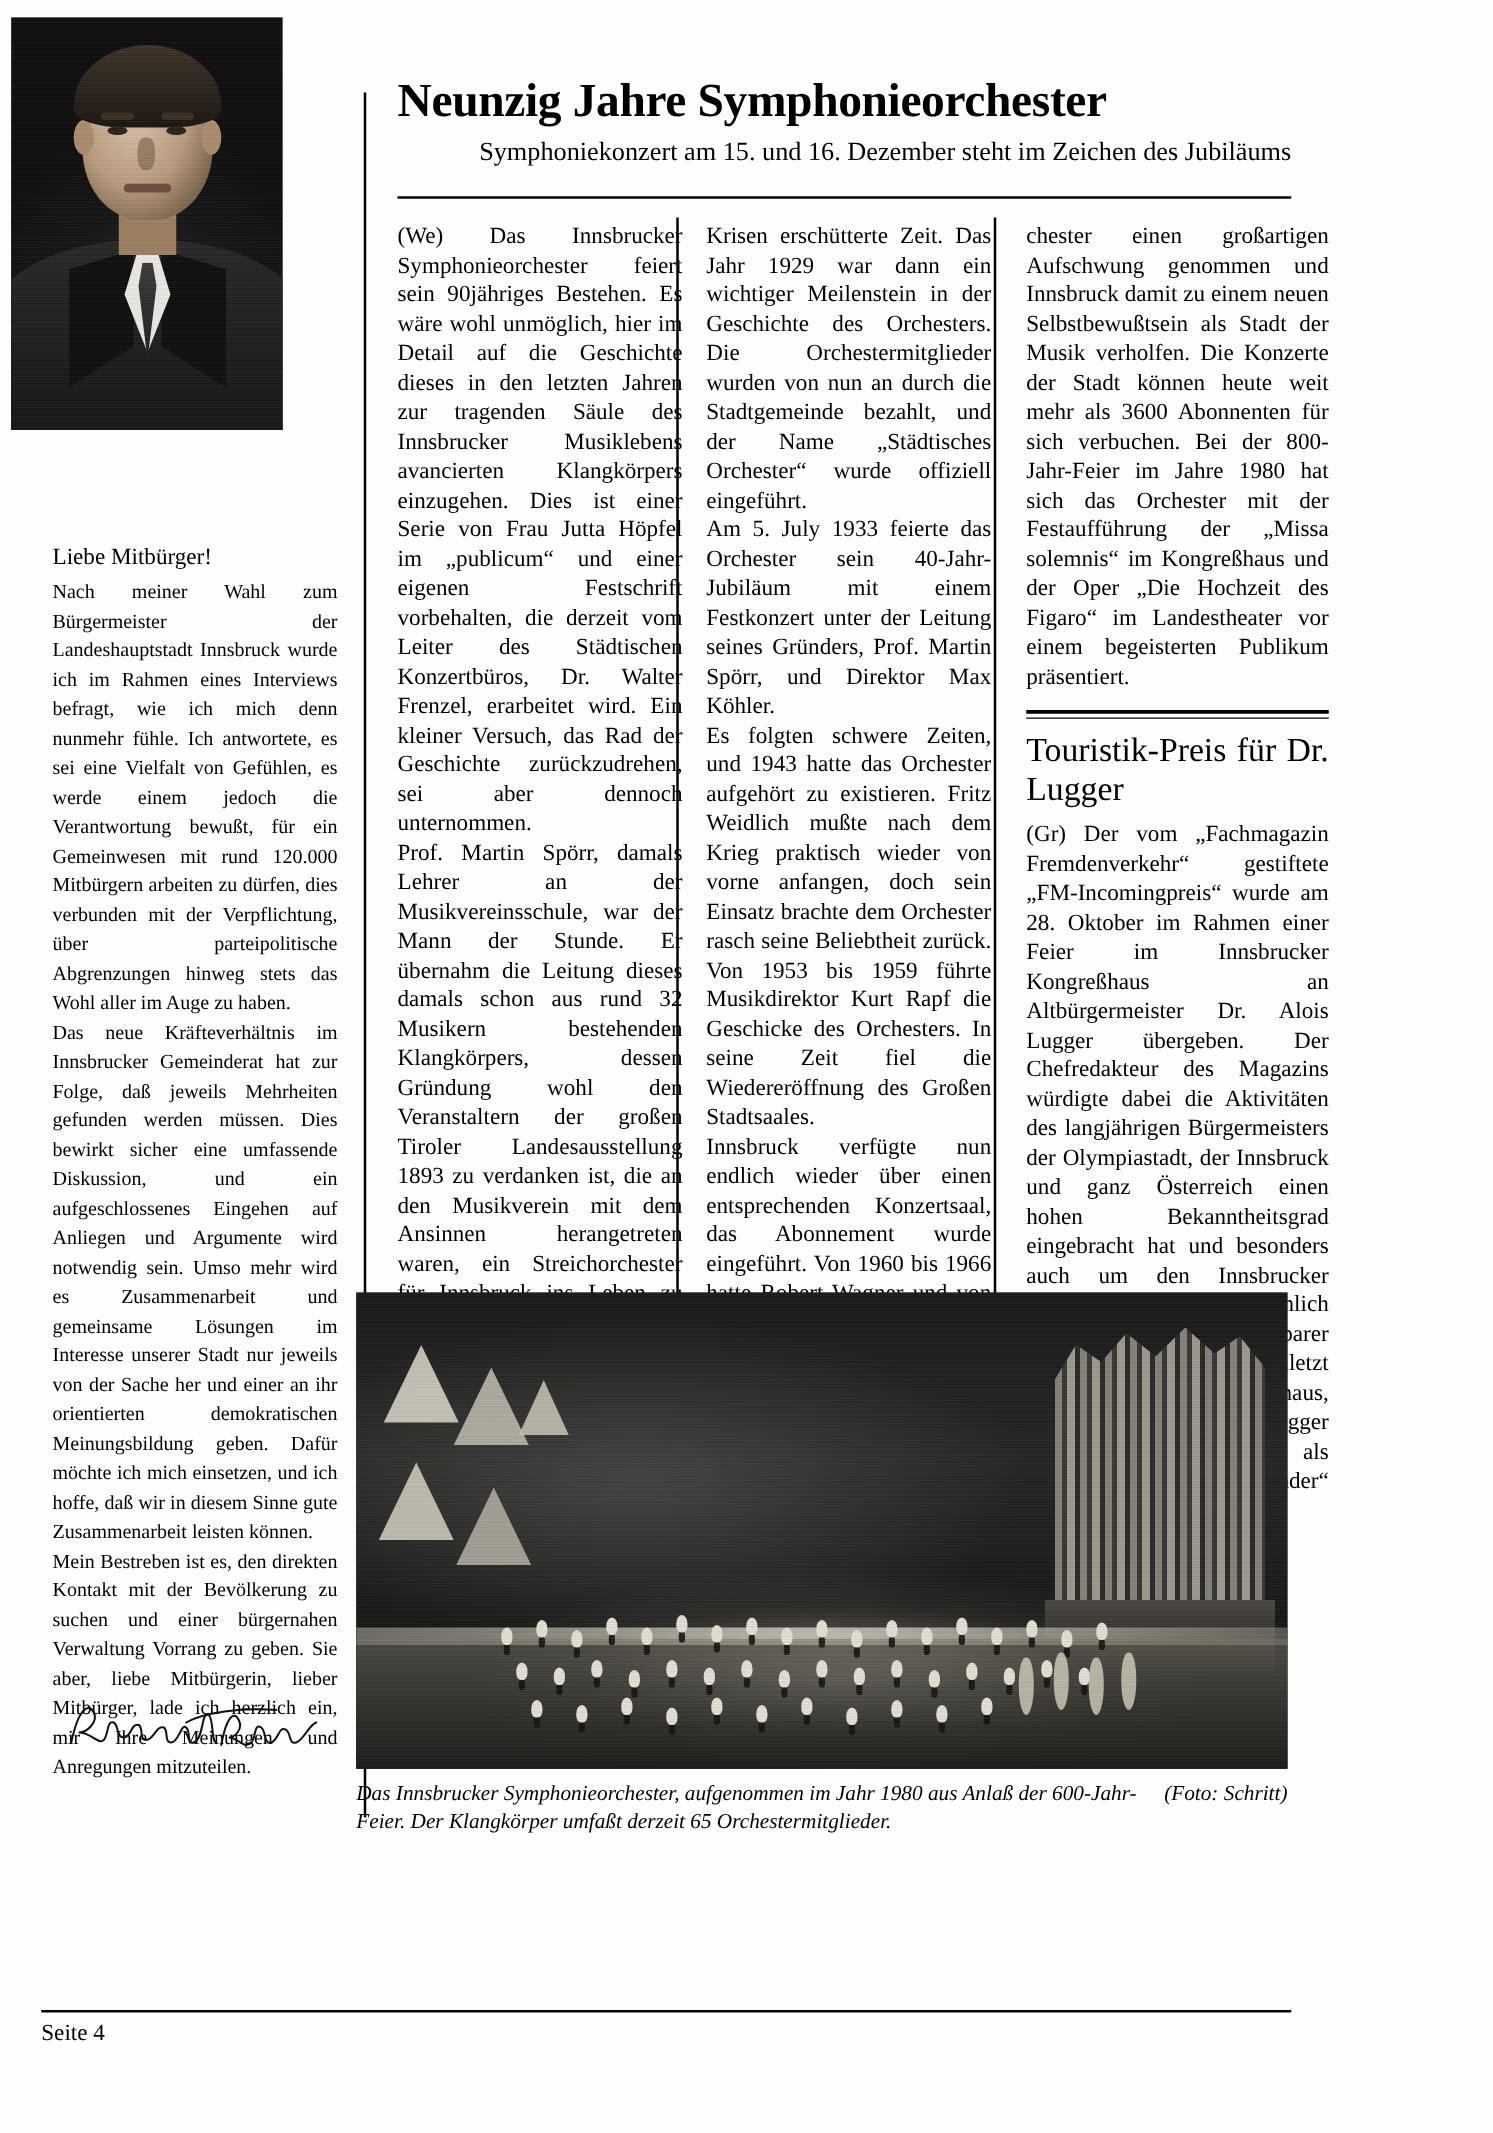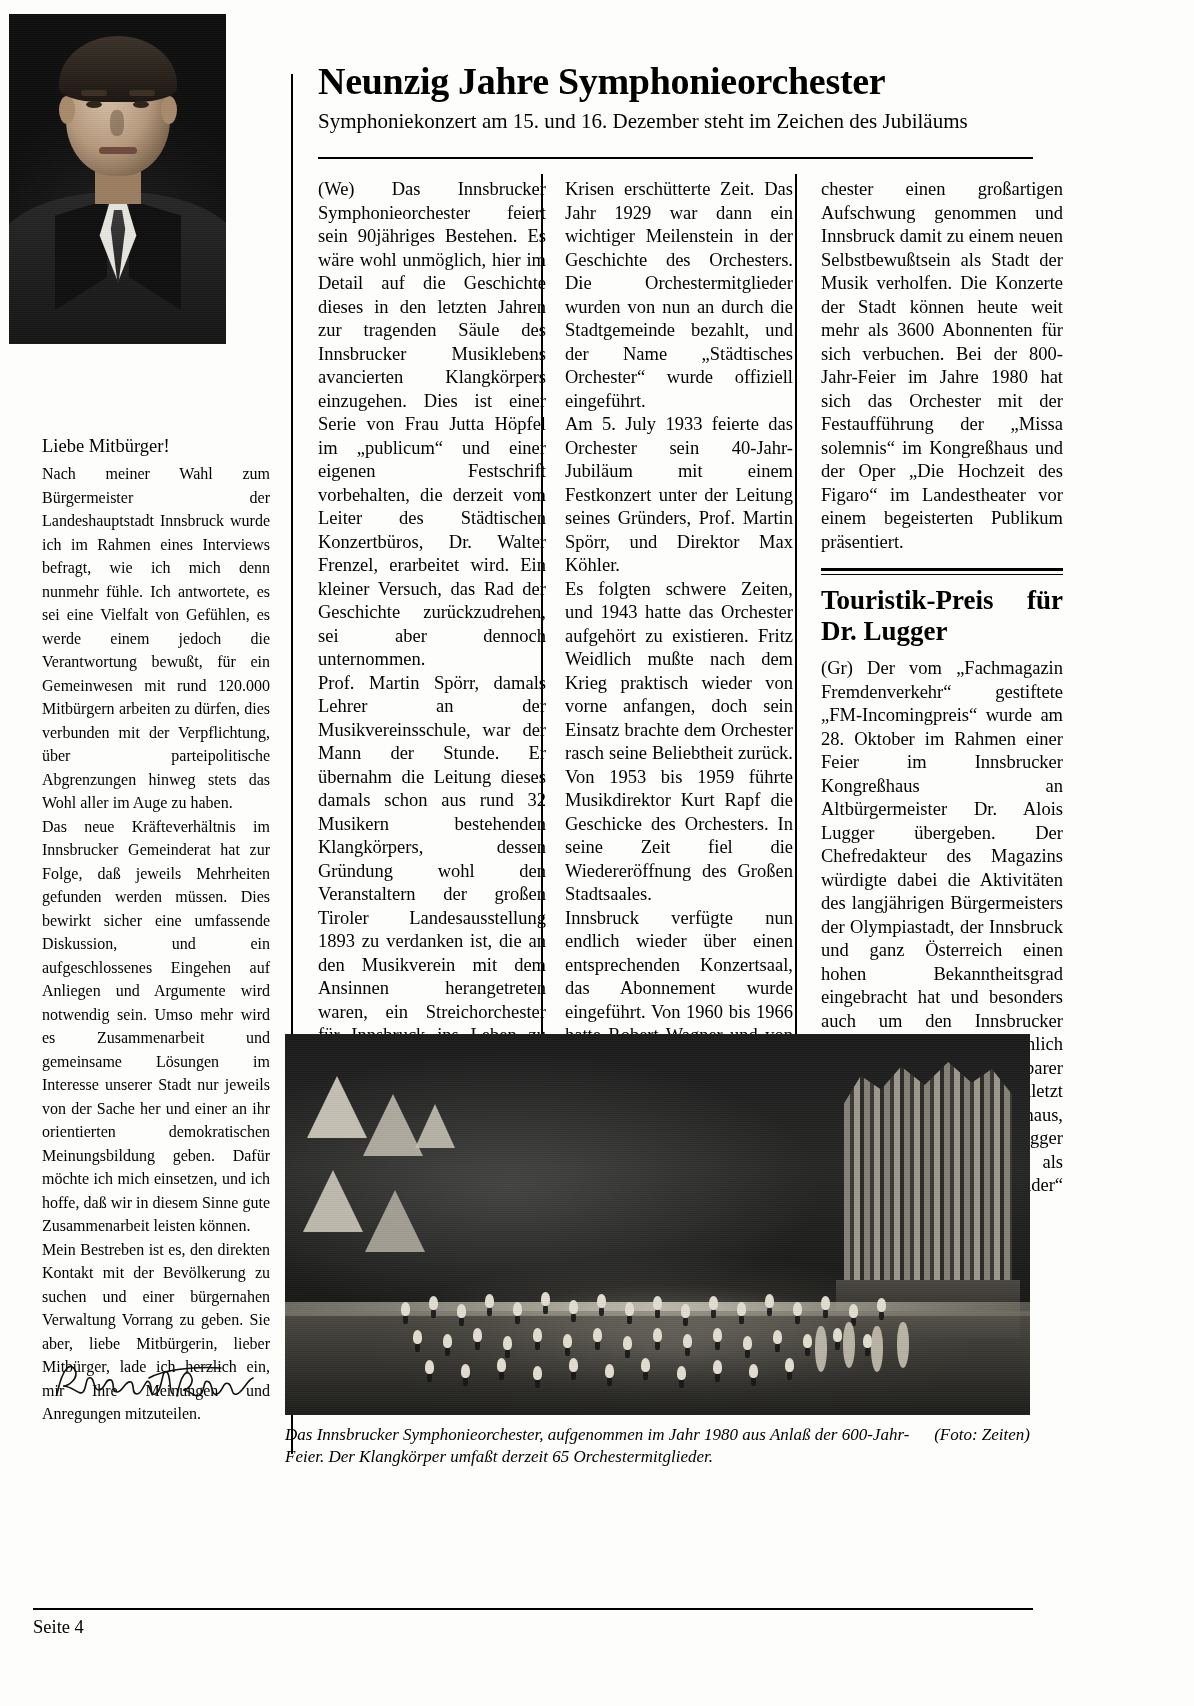--- a/index.html
+++ b/index.html
@@ -42,20 +42,21 @@
     font-size: 38px;
     line-height: 42px;
     letter-spacing: -0.3px;
     margin: 0;
   }
   .subhead {
     font-family: "Liberation Serif", serif;
     font-size: 21px;
     line-height: 26px;
     margin: 6px 0 0 0;
+    text-align: right;
   }
   .rule-under-head {
     position: absolute;
     left: 285px;
     top: 97px;
     width: 715px;
     height: 2px;
     background: #000;
   }
 
@@ -214,21 +215,21 @@
     border-top: 3px solid #000;
     margin: 14px 0 0 0;
     width: 100%;
   }
   .sub-rule-thin {
     border-top: 1px solid #000;
     margin: 3px 0 10px 0;
     width: 100%;
   }
   .sub-headline {
-    font-weight: bold;
+    font-weight: normal;
     font-size: 27px;
     line-height: 31px;
     margin: 0 0 10px 0;
     font-family: "Liberation Serif", serif;
   }
 
   
   .orch-wrap {
     position: absolute;
     left: 285px;
@@ -490,21 +491,21 @@
         <div class="bass" style="left:420px; top:42px;"></div>
         <div class="bass" style="left:448px; top:38px;"></div>
         <div class="bass" style="left:476px; top:42px;"></div>
         <div class="bass" style="left:502px; top:38px;"></div>
       </div>
       <div class="orch-grain"></div>
     </div>
   </div>
 
   <div class="caption">
-    <span class="credit">(Foto: Zeiten)</span>
+    <span class="credit">(Foto: Schritt)</span>
     <span>Das Innsbrucker Symphonieorchester, aufgenommen im Jahr 1980 aus Anlaß der 600-Jahr-Feier. Der Klangkörper umfaßt derzeit 65 Orchestermitglieder.</span>
   </div>
 
   <div class="footer-rule"></div>
   <div class="footer">
     <span>Seite 4</span>
   </div>
 
 </div>
 

